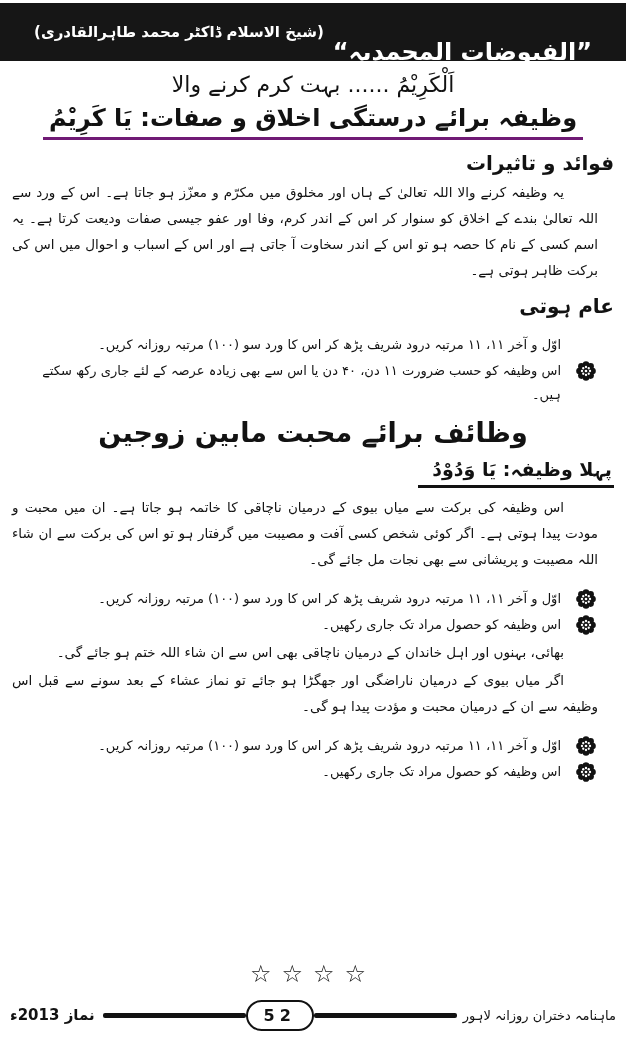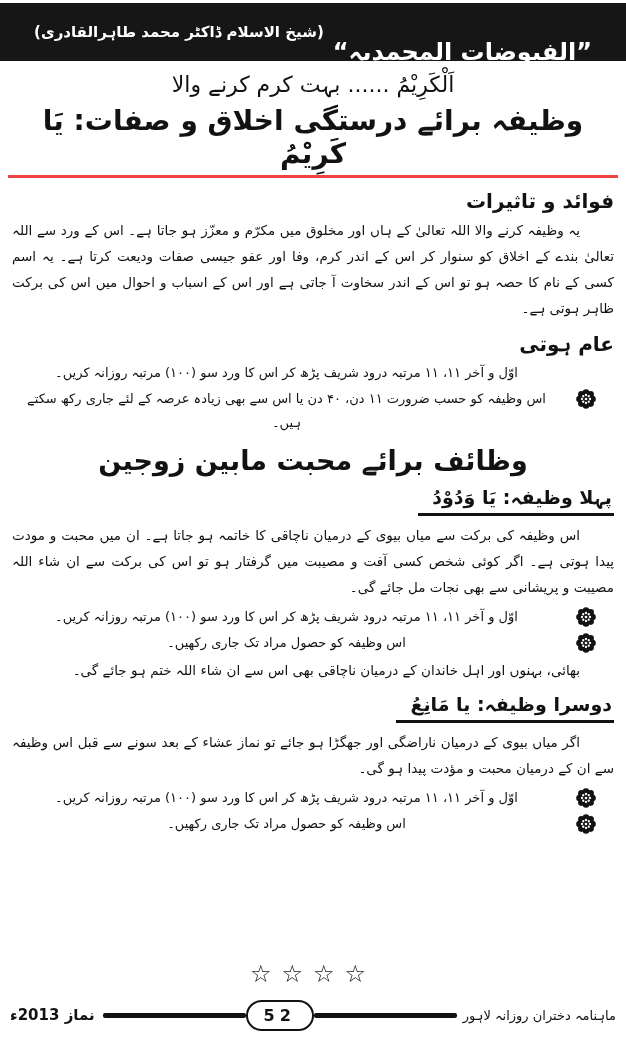--- a/index.html
+++ b/index.html
@@ -42,43 +42,43 @@
 
   .name-line {
     text-align: center;
     font-size: 22px;
     font-weight: normal;
     margin-top: 11px;
   }
   .center-wrap { text-align: center; margin-top: 7px; }
   .purpose-line {
     display: inline-block;
-    font-size: 28px;
-    font-weight: bold;
-    border-bottom: 3px solid #ef4444;
+    font-size: 24px;
+    font-weight: bold;
+    border-bottom: 3px solid #701a75;
     padding: 0 6px 5px 6px;
   }
 
   .section-head {
     text-align: right;
     font-size: 20px;
     font-weight: bold;
     margin: 11px 4px 4px 4px;
   }
 
   .body-par {
     font-size: 13.5px;
     line-height: 26px;
     text-align: justify;
     text-justify: inter-word;
-    margin: 2px 4px 0 4px;
+    margin: 2px 20px 0 4px;
   }
   .first-indent { text-indent: 34px; }
 
-  .list { margin-top: 5px; text-align: center; }
+  .list { margin-top: 15px; }
   .item {
     display: flex;
     align-items: flex-start;
     margin: 2px 22px 2px 4px;
     font-size: 13px;
     line-height: 24px;
   }
   .bullet {
     flex: 0 0 20px;
     width: 20px; height: 20px;
@@ -259,23 +259,20 @@
                 <circle cx="15.3" cy="15.3" r="1.4"></circle>
                 <circle cx="12" cy="12" r="1.6"></circle>
               </g>
             </svg>
         </span>
         <span class="item-text">اس وظیفہ کو حصول مراد تک جاری رکھیں۔</span>
       </div>
     </div>
     <p class="body-par first-indent">بھائی، بہنوں اور اہل خاندان کے درمیان ناچاقی بھی اس سے ان شاء اللہ ختم ہو جائے گی۔</p>
 
-    <div class="subhead-wrap">
-      <span class="subhead">دوسرا وظیفہ: یا مَانِعُ</span>
-    </div>
     <p class="body-par first-indent">اگر میاں بیوی کے درمیان ناراضگی اور جھگڑا ہو جائے تو نماز عشاء کے بعد سونے سے قبل اس وظیفہ سے ان کے درمیان محبت و مؤدت پیدا ہو گی۔</p>
     <div class="list">
       <div class="item">
         <span class="bullet">
           <svg viewBox="0 0 24 24">
               <g fill="#121212">
                 <circle cx="12" cy="4.2" r="4"></circle>
                 <circle cx="12" cy="19.8" r="4"></circle>
                 <circle cx="4.2" cy="12" r="4"></circle>
                 <circle cx="19.8" cy="12" r="4"></circle>

